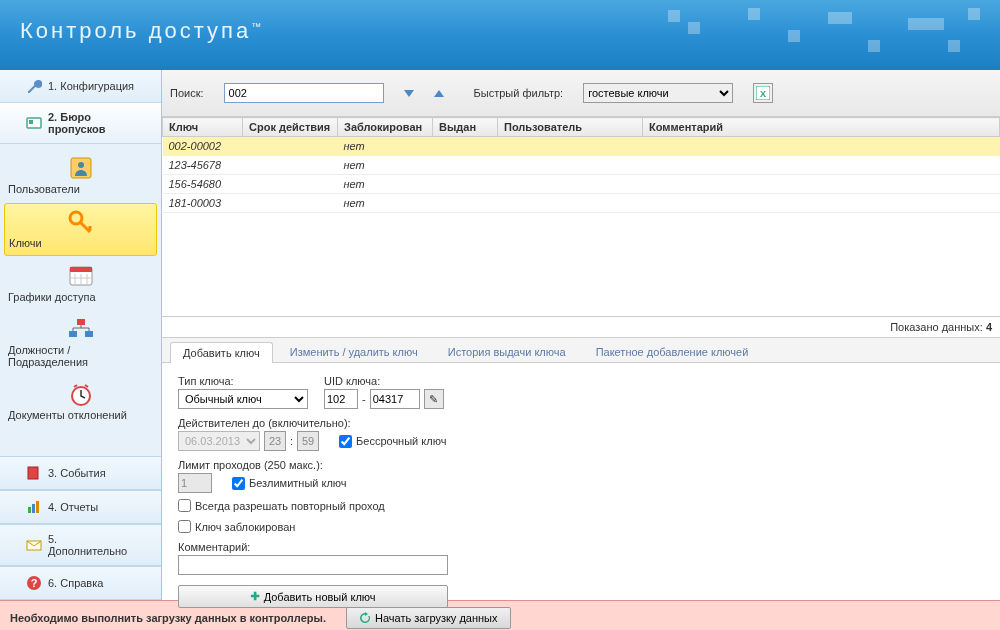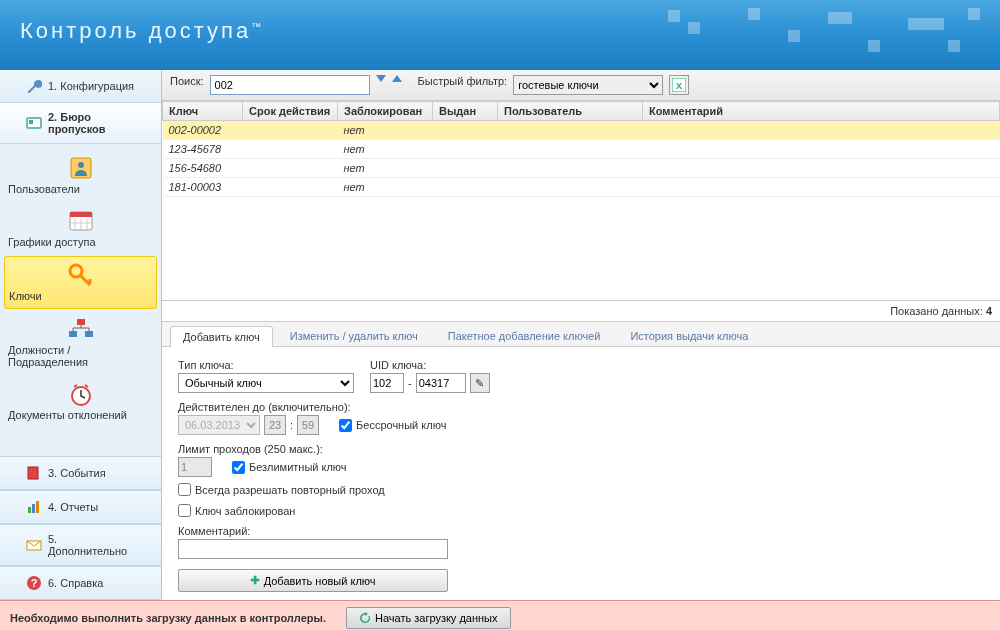--- a/index.html
+++ b/index.html
@@ -12,21 +12,21 @@
 .container{display:flex;height:530px}
 .sidebar{width:162px;background:linear-gradient(to bottom,#eaf5fc,#d8ecf8);border-right:1px solid #a8c8e0;display:flex;flex-direction:column}
 .nav-item{padding:8px 26px;border-bottom:1px solid #c0d8eb;cursor:pointer;display:flex;align-items:center;gap:6px;background:linear-gradient(to bottom,#f0f8fe,#e0eef9)}
 .nav-item.active{font-weight:bold;background:linear-gradient(to bottom,#fefefe,#e8f2fb)}
 .sub-panel{flex:1;background:#e6f1fa;padding:4px 0;overflow:auto}
 .sub-item{text-align:left;padding:6px 4px;cursor:pointer;margin:2px 4px}
 .sub-item.selected{background:linear-gradient(to bottom,#fff5a0,#ffe670);border:1px solid #f0c808;border-radius:3px}
 .sub-item .icn{display:flex;justify-content:center;margin-bottom:3px}
 .sub-item .lbl{font-size:11px}
 .main{flex:1;display:flex;flex-direction:column;background:#fff}
-.toolbar{background:linear-gradient(to bottom,#f5f5f5,#e8e8e8);border-bottom:1px solid #ccc;padding:5px 8px;display:flex;gap:6px}
+.toolbar{background:linear-gradient(to bottom,#f5f5f5,#e8e8e8);border-bottom:1px solid #ccc;padding:13px 8px;display:flex;align-items:center;gap:20px}
 .toolbar input[type=text]{border:1px solid #7a9ec6;padding:2px 4px;font-size:11px;height:20px}
 .toolbar select{border:1px solid #999;font-size:11px;height:20px}
 .tri-down{width:0;height:0;border-left:5px solid transparent;border-right:5px solid transparent;border-top:7px solid #4a88c7;cursor:pointer}
 .tri-up{width:0;height:0;border-left:5px solid transparent;border-right:5px solid transparent;border-bottom:7px solid #4a88c7;cursor:pointer}
 .xls-btn{width:20px;height:20px;border:1px solid #999;background:#f0f0f0;display:flex;align-items:center;justify-content:center;cursor:pointer}
 .grid{flex:0 0 200px;overflow:auto;border-bottom:1px solid #ccc}
 .grid table{width:100%;border-collapse:collapse}
 .grid th{background:linear-gradient(to bottom,#f8f8f8,#e8e8e8);border:1px solid #ccc;padding:3px 6px;text-align:left;font-weight:bold;font-size:11px}
 .grid td{border-bottom:1px solid #eee;padding:3px 6px;font-style:italic;font-size:11px}
 .grid tr.sel td{background:#fff3b0}
@@ -97,41 +97,41 @@
       <div class="sub-item">
         <div class="icn">
             <svg width="28" height="24">
               <rect x="4" y="2" width="20" height="20" rx="2" fill="#fc6" stroke="#c90"></rect>
               <circle cx="14" cy="9" r="3" fill="#48a"></circle>
               <path d="M8 20c0-4 3-6 6-6s6 2 6 6" fill="#48a"></path>
             </svg>
           </div>
         <div class="lbl">Пользователи</div>
       </div>
+      <div class="sub-item selected">
+        <div class="icn">
+            <svg width="28" height="24">
+              <circle cx="9" cy="8" r="6" fill="none" stroke="#f80" stroke-width="3"></circle>
+              <path d="M13 12l10 10m-3-3h3v-3" stroke="#f80" stroke-width="3" fill="none"></path>
+            </svg>
+          </div>
+        <div class="lbl">Ключи</div>
+      </div>
       <div class="sub-item">
         <div class="icn">
             <svg width="28" height="24">
               <rect x="3" y="3" width="22" height="18" rx="2" fill="#fff" stroke="#999"></rect>
               <rect x="3" y="3" width="22" height="5" fill="#d44"></rect>
               <line x1="8" y1="10" x2="8" y2="20" stroke="#ccc"></line>
               <line x1="14" y1="10" x2="14" y2="20" stroke="#ccc"></line>
               <line x1="20" y1="10" x2="20" y2="20" stroke="#ccc"></line>
               <line x1="3" y1="14" x2="25" y2="14" stroke="#ccc"></line>
             </svg>
           </div>
         <div class="lbl">Графики доступа</div>
-      </div>
-      <div class="sub-item selected">
-        <div class="icn">
-            <svg width="28" height="24">
-              <circle cx="9" cy="8" r="6" fill="none" stroke="#f80" stroke-width="3"></circle>
-              <path d="M13 12l10 10m-3-3h3v-3" stroke="#f80" stroke-width="3" fill="none"></path>
-            </svg>
-          </div>
-        <div class="lbl">Ключи</div>
       </div>
       <div class="sub-item">
         <div class="icn">
             <svg width="28" height="24">
               <rect x="10" y="2" width="8" height="6" fill="#d44"></rect>
               <rect x="2" y="14" width="8" height="6" fill="#48c"></rect>
               <rect x="18" y="14" width="8" height="6" fill="#48c"></rect>
               <path d="M14 8v3M14 11H6v3M14 11h8v3" stroke="#666" fill="none"></path>
             </svg>
           </div>
@@ -255,29 +255,29 @@
         </tbody>
       </table>
     </div>
     <div class="count-row">
       <span>Показано данных:</span> <b>4</b>
     </div>
 
     <div class="tabs">
       <div class="tab active">Добавить ключ</div>
       <div class="tab">Изменить / удалить ключ</div>
+      <div class="tab">История выдачи ключа</div>
       <div class="tab">Пакетное добавление ключей</div>
-      <div class="tab">История выдачи ключа</div>
     </div>
 
     <div class="form">
       <div class="form-row">
         <div class="form-group">
           <label>Тип ключа:</label>
-          <select style="width:176px"><option>Обычный ключ</option></select>
+          <select style="width:130px"><option>Обычный ключ</option></select>
         </div>
         <div class="form-group">
           <label>UID ключа:</label>
           <div style="display:flex;gap:4px;align-items:center">
             <input type="text" style="width: 34px;" value="102">
             <span>-</span>
             <input type="text" style="width: 50px;" value="04317">
             <div class="spin-btn">
                 <span>✎</span>
               </div>

